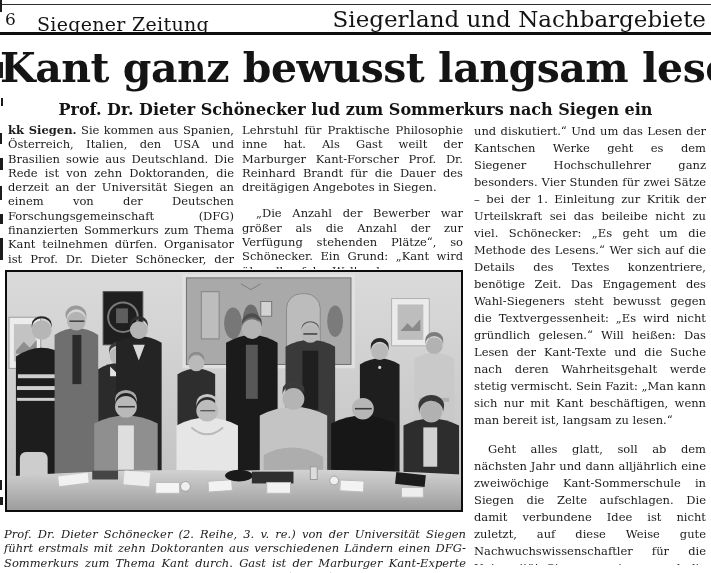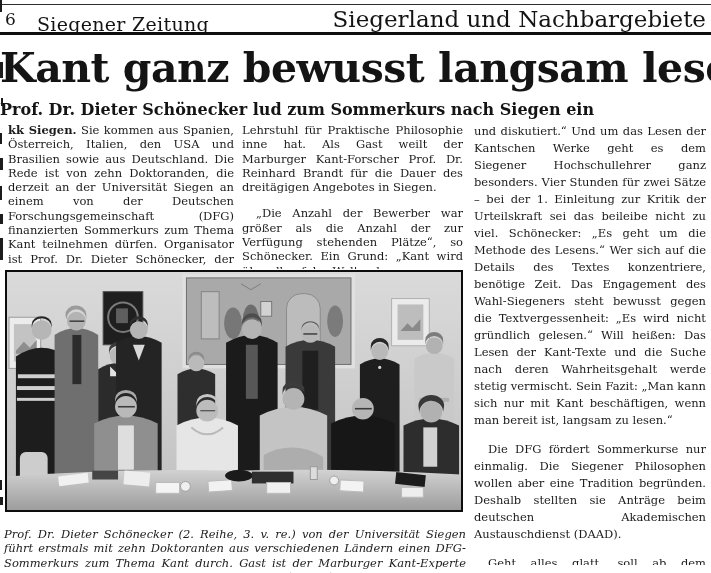--- a/index.html
+++ b/index.html
@@ -5,21 +5,21 @@
   html,body{margin:0;padding:0;background:#888;}
   .page{position:relative;width:711px;height:573px;background:#ffffff;overflow:hidden;
         font-family:"DejaVu Serif","Liberation Serif",serif;color:#141414;}
   .rule-thin{position:absolute;left:0;top:4px;width:711px;height:1px;background:#2f2f2f;}
   .rule-thick{position:absolute;left:0;top:32px;width:711px;height:3px;background:#0e0e0e;}
   .page-number{position:absolute;left:5px;top:9px;font-size:17px;}
   .np-name{position:absolute;left:37px;top:13px;font-size:19px;letter-spacing:.3px;}
   .section-title{position:absolute;right:5px;top:6px;font-size:23px;}
   .headline{position:absolute;left:0;top:44px;width:711px;text-align:center;
             font-size:41px;font-weight:bold;letter-spacing:-.5px;white-space:nowrap;}
-  .subheadline{position:absolute;left:0;top:100px;width:711px;
+  .subheadline{position:absolute;left:0;top:100px;width:711px;text-align:center;
                font-size:16px;font-weight:bold;}
   .col{position:absolute;top:123px;text-align:justify;font-size:11.5px;
        line-height:14.3px;color:#1b1b1b;}
   .col p{margin:0 0 12px 0;}
   .col p.indent{text-indent:14px;}
   #col1{left:8px;width:226px;height:146px;overflow:hidden;}
   #col2{left:242px;width:221px;height:146px;overflow:hidden;}
   #col3{left:474px;width:232px;height:442px;line-height:17px;overflow:hidden;}
   .lead-in{font-weight:bold;}
   .photo{position:absolute;left:5px;top:270px;width:458px;height:242px;
@@ -49,21 +49,20 @@
       <span>Sie kommen aus Spanien, Österreich, Italien, den USA und Brasilien sowie aus Deutschland. Die Rede ist von zehn Doktoranden, die derzeit an der Universität Siegen an einem von der Deutschen Forschungsgemeinschaft (DFG) finanzierten Sommerkurs zum Thema Kant teilnehmen dürfen. Organisator ist Prof. Dr. Dieter Schönecker, der seit Januar auf dem Haardter Berg den</span></p>
   </div>
 
   <div id="col2" class="col">
     <p>Lehrstuhl für Praktische Philosophie inne hat. Als Gast weilt der Marburger Kant-Forscher Prof. Dr. Reinhard Brandt für die Dauer des dreitägigen Angebotes in Siegen.</p>
     <p class="indent">„Die Anzahl der Bewerber war größer als die Anzahl der zur Verfügung stehenden Plätze“, so Schönecker. Ein Grund: „Kant wird überall auf der Welt gelesen</p>
   </div>
 
   <div id="col3" class="col">
     <p>und diskutiert.“ Und um das Lesen der Kantschen Werke geht es dem Siegener Hochschullehrer ganz besonders. Vier Stunden für zwei Sätze – bei der 1. Einleitung zur Kritik der Urteilskraft sei das beileibe nicht zu viel. Schönecker: „Es geht um die Methode des Lesens.“ Wer sich auf die Details des Textes konzentriere, benötige Zeit. Das Engagement des Wahl-Siegeners steht bewusst gegen die Textvergessenheit: „Es wird nicht gründlich gelesen.“ Will heißen: Das Lesen der Kant-Texte und die Suche nach deren Wahrheitsgehalt werde stetig vermischt. Sein Fazit: „Man kann sich nur mit Kant beschäftigen, wenn man bereit ist, langsam zu lesen.“</p>
-    <p class="indent">Die DFG fördert Sommerkurse nur einmalig. Die Siegener Philosophen wollen aber eine Tradition begründen. Deshalb stellten sie Anträge beim deutschen Akademischen Austauschdienst (DAAD).</p>
     <p class="indent">Geht alles glatt, soll ab dem nächsten Jahr und dann alljährlich eine zweiwöchige Kant-Sommerschule in Siegen die Zelte aufschlagen. Die damit verbundene Idee ist nicht zuletzt, auf diese Weise gute Nachwuchswissenschaftler für die Universität Siegen gewinnen und die Stadt mit ihrer Universität und dem Fach Philosophie weithin bekannt zu machen.</p>
   </div>
 
   <div class="photo">
     <svg viewBox="0 0 458 242" preserveAspectRatio="none">
       <defs>
         <linearGradient id="wall" x1="0" y1="0" x2="0" y2="1">
           <stop offset="0" stop-color="#dadada"></stop>
             <stop offset="1" stop-color="#c1c1c1"></stop>
         </linearGradient>

